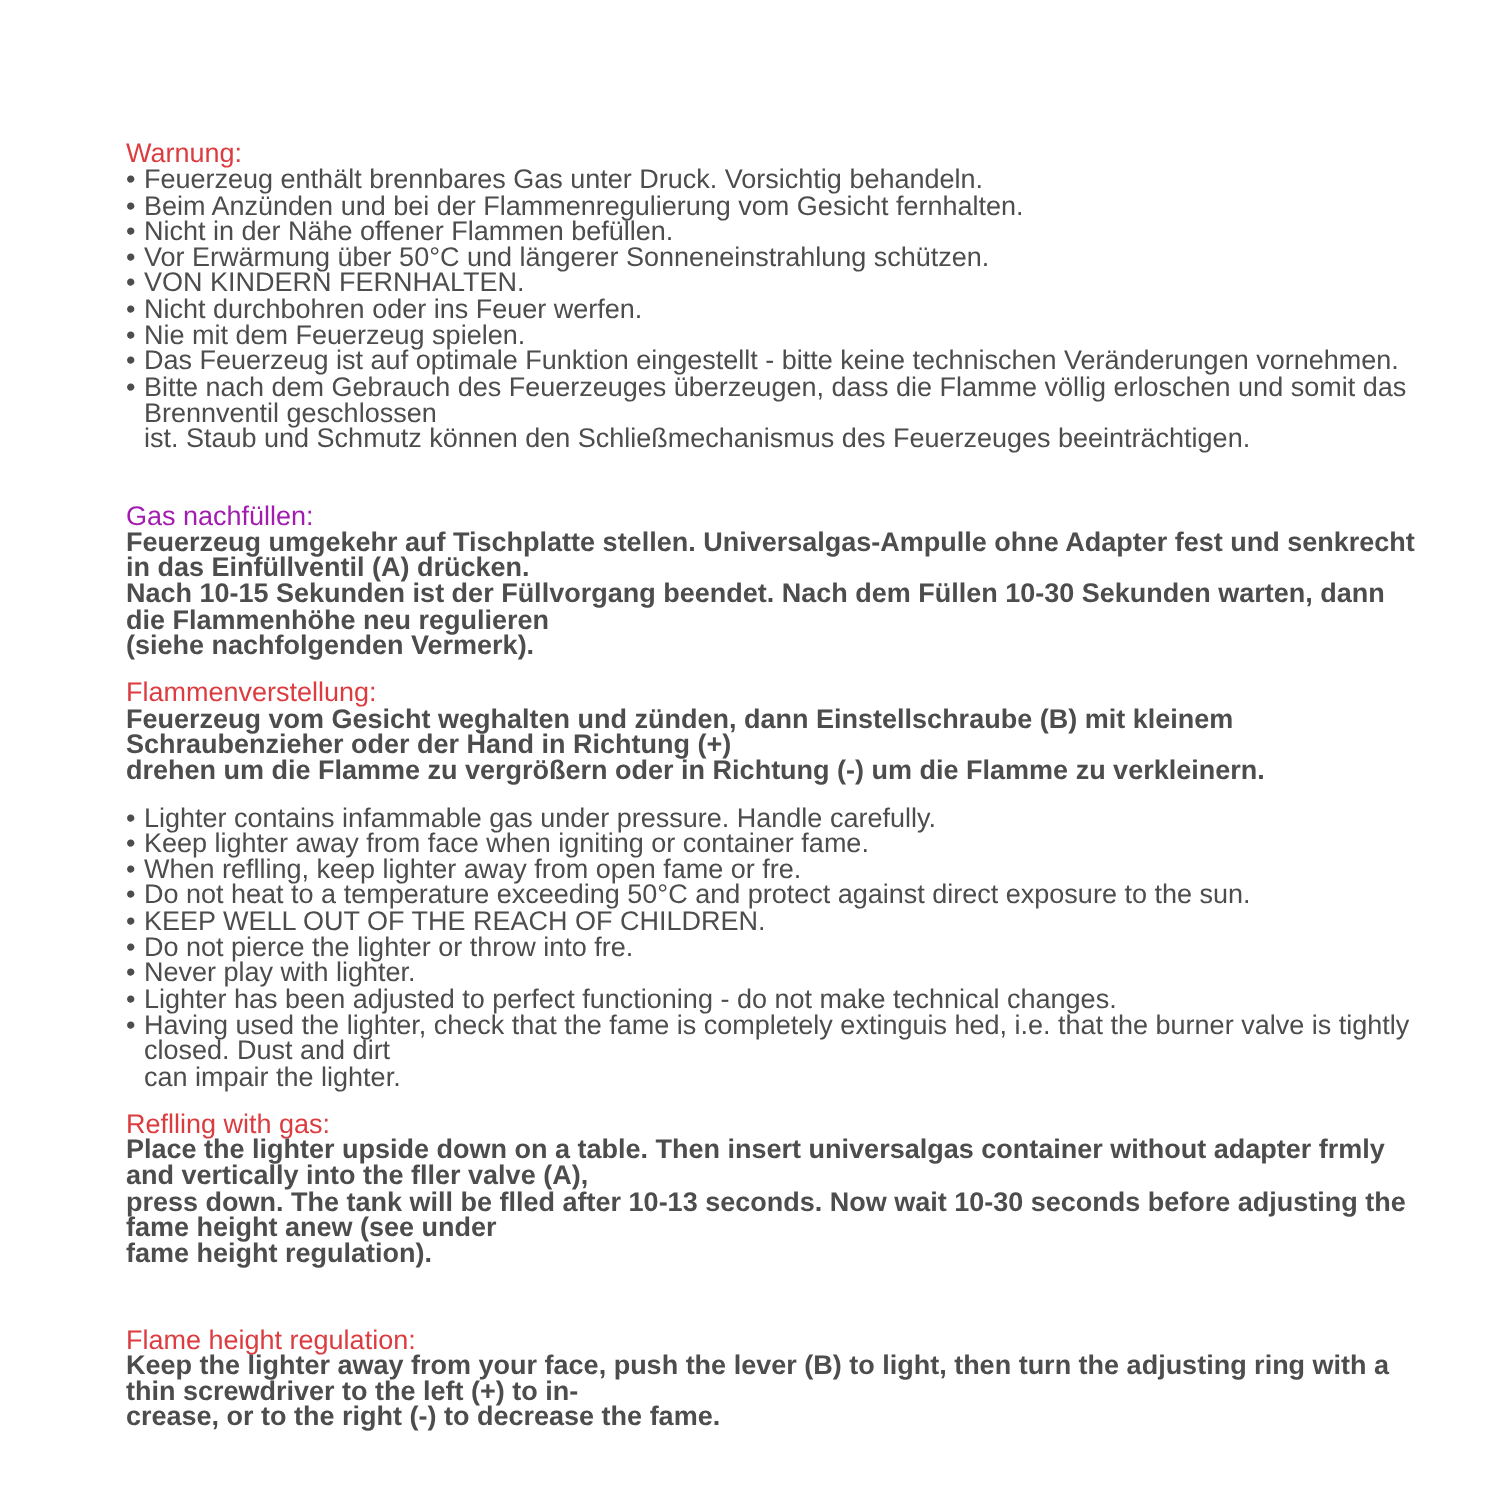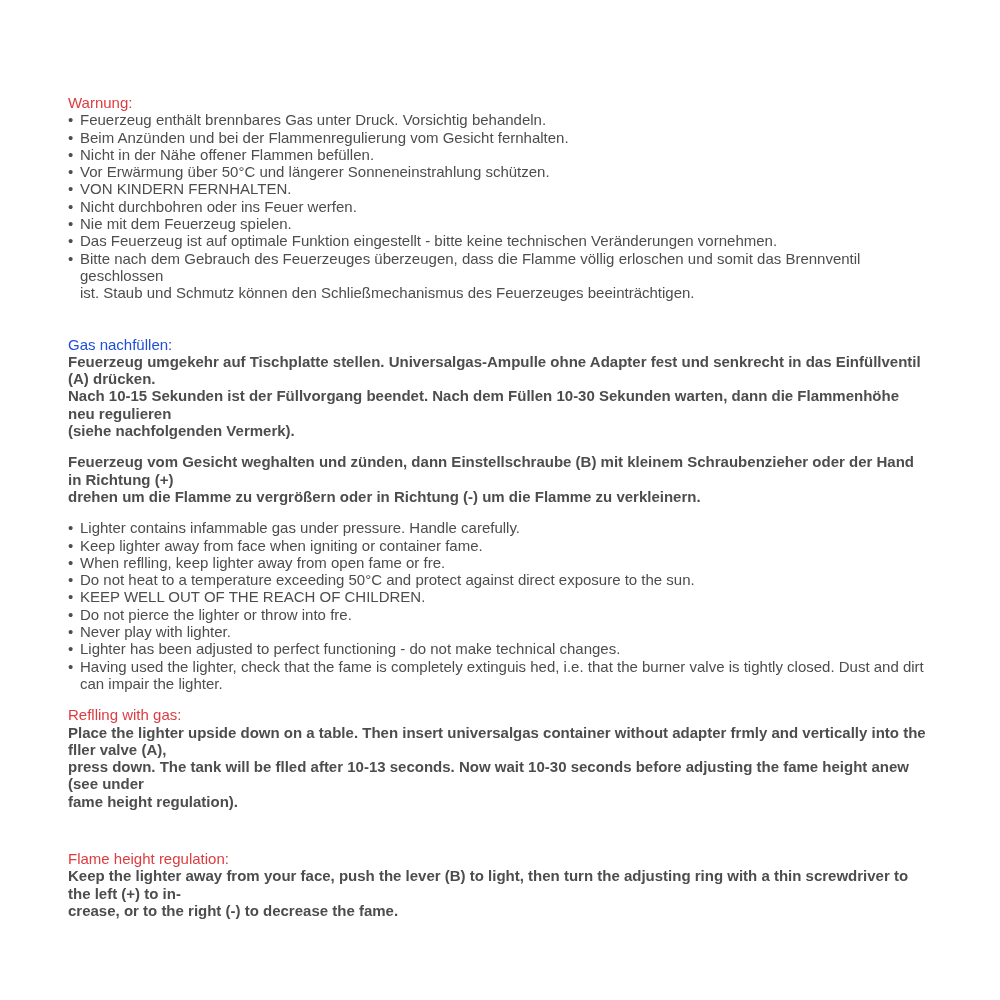--- a/index.html
+++ b/index.html
@@ -10,24 +10,24 @@
   }
   .page {
     position: relative;
     width: 1000px;
     height: 1000px;
     background: #ffffff;
     overflow: hidden;
   }
   .content {
     position: absolute;
-    left: 68px;
+    left: 84px;
     top: 94px;
     width: 860px;
-    font-size: 15px;
+    font-size: 18px;
     line-height: 17.3px;
   }
   .section { margin-bottom: 14px; }
   .section-heading { font-weight: normal; }
   .bullet-row { display: flex; }
   .bullet-marker { flex: 0 0 12px; width: 12px; }
   .bullet-text { white-space: pre-line; flex: 1 1 auto; }
   .paragraph { white-space: pre-line; font-weight: bold; }
 </style>
 </head>
@@ -71,26 +71,27 @@
             <span class="bullet-text">Das Feuerzeug ist auf optimale Funktion eingestellt - bitte keine technischen Veränderungen vornehmen.</span>
           </div>
           <div class="bullet-row">
             <span class="bullet-marker">•</span>
             <span class="bullet-text">Bitte nach dem Gebrauch des Feuerzeuges überzeugen, dass die Flamme völlig erloschen und somit das Brennventil geschlossen
 ist. Staub und Schmutz können den Schließmechanismus des Feuerzeuges beeinträchtigen.</span>
           </div>
         </div>
       </div>
       <div class="section">
-        <div class="section-heading" style="color: #1d4ed8; margin-top: 34px;">Gas nachfüllen:</div>
+        <div class="section-heading" style="color: #a21caf; margin-top: 34px;">Gas nachfüllen:</div>
         <div class="paragraph">Feuerzeug umgekehr auf Tischplatte stellen. Universalgas-Ampulle ohne Adapter fest und senkrecht in das Einfüllventil (A) drücken.
 Nach 10-15 Sekunden ist der Füllvorgang beendet. Nach dem Füllen 10-30 Sekunden warten, dann die Flammenhöhe neu regulieren
 (siehe nachfolgenden Vermerk).</div>
       </div>
       <div class="section">
+        <div class="section-heading" style="color: rgb(220, 60, 64);">Flammenverstellung:</div>
         <div class="paragraph">Feuerzeug vom Gesicht weghalten und zünden, dann Einstellschraube (B) mit kleinem Schraubenzieher oder der Hand in Richtung (+)
 drehen um die Flamme zu vergrößern oder in Richtung (-) um die Flamme zu verkleinern.</div>
       </div>
       <div class="section">
         <div>
           <div class="bullet-row">
             <span class="bullet-marker">•</span>
             <span class="bullet-text">Lighter contains infammable gas under pressure. Handle carefully.</span>
           </div>
           <div class="bullet-row">

